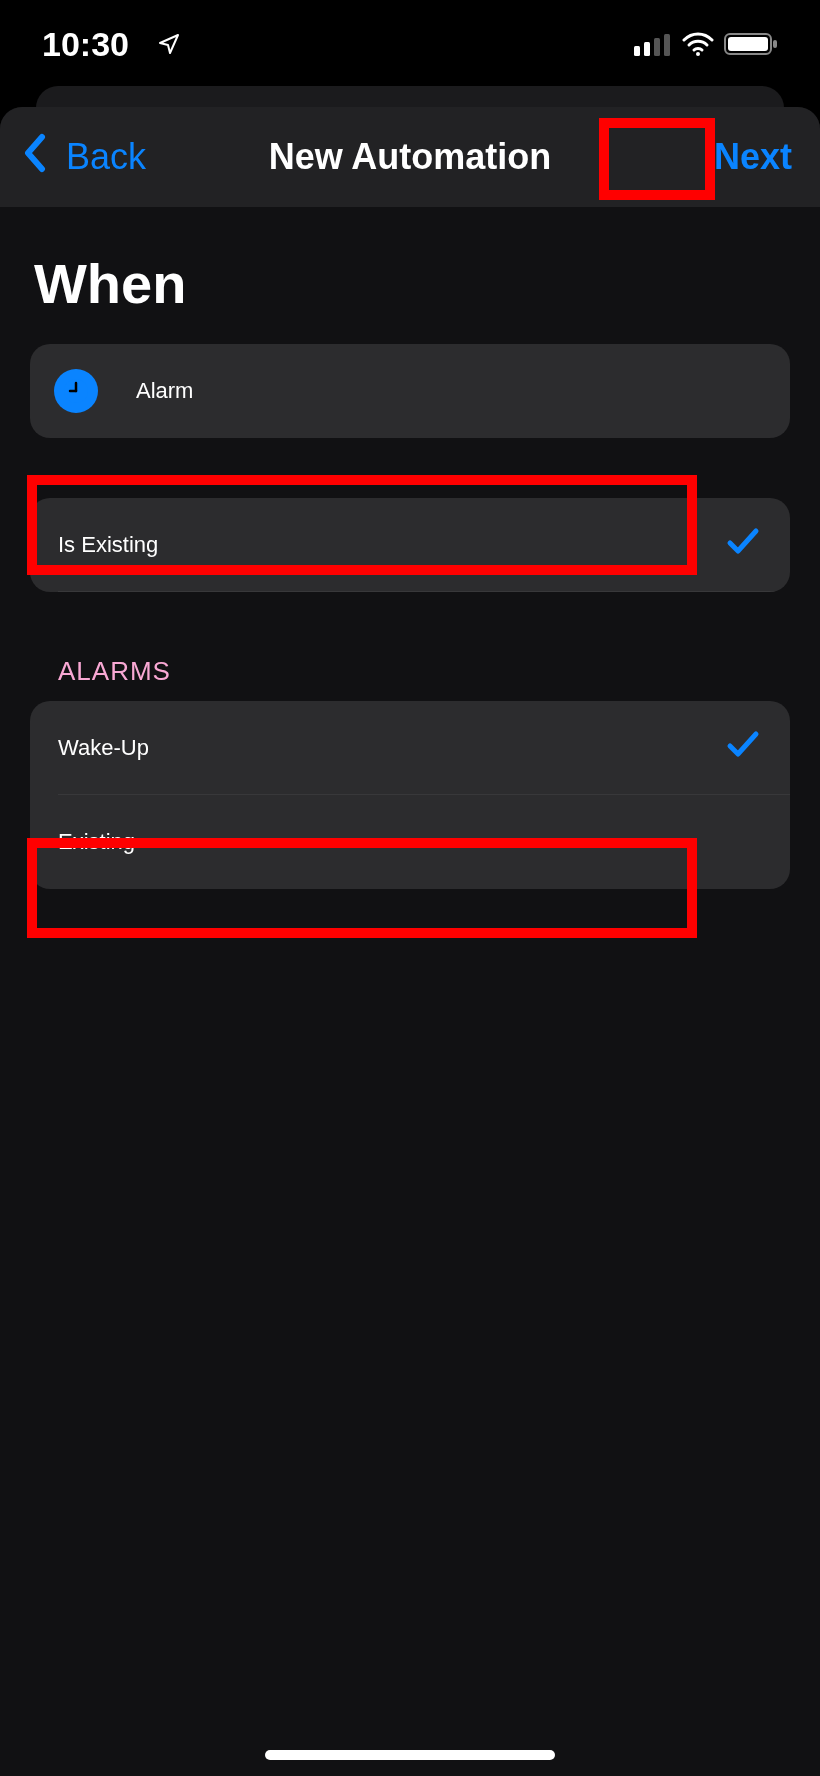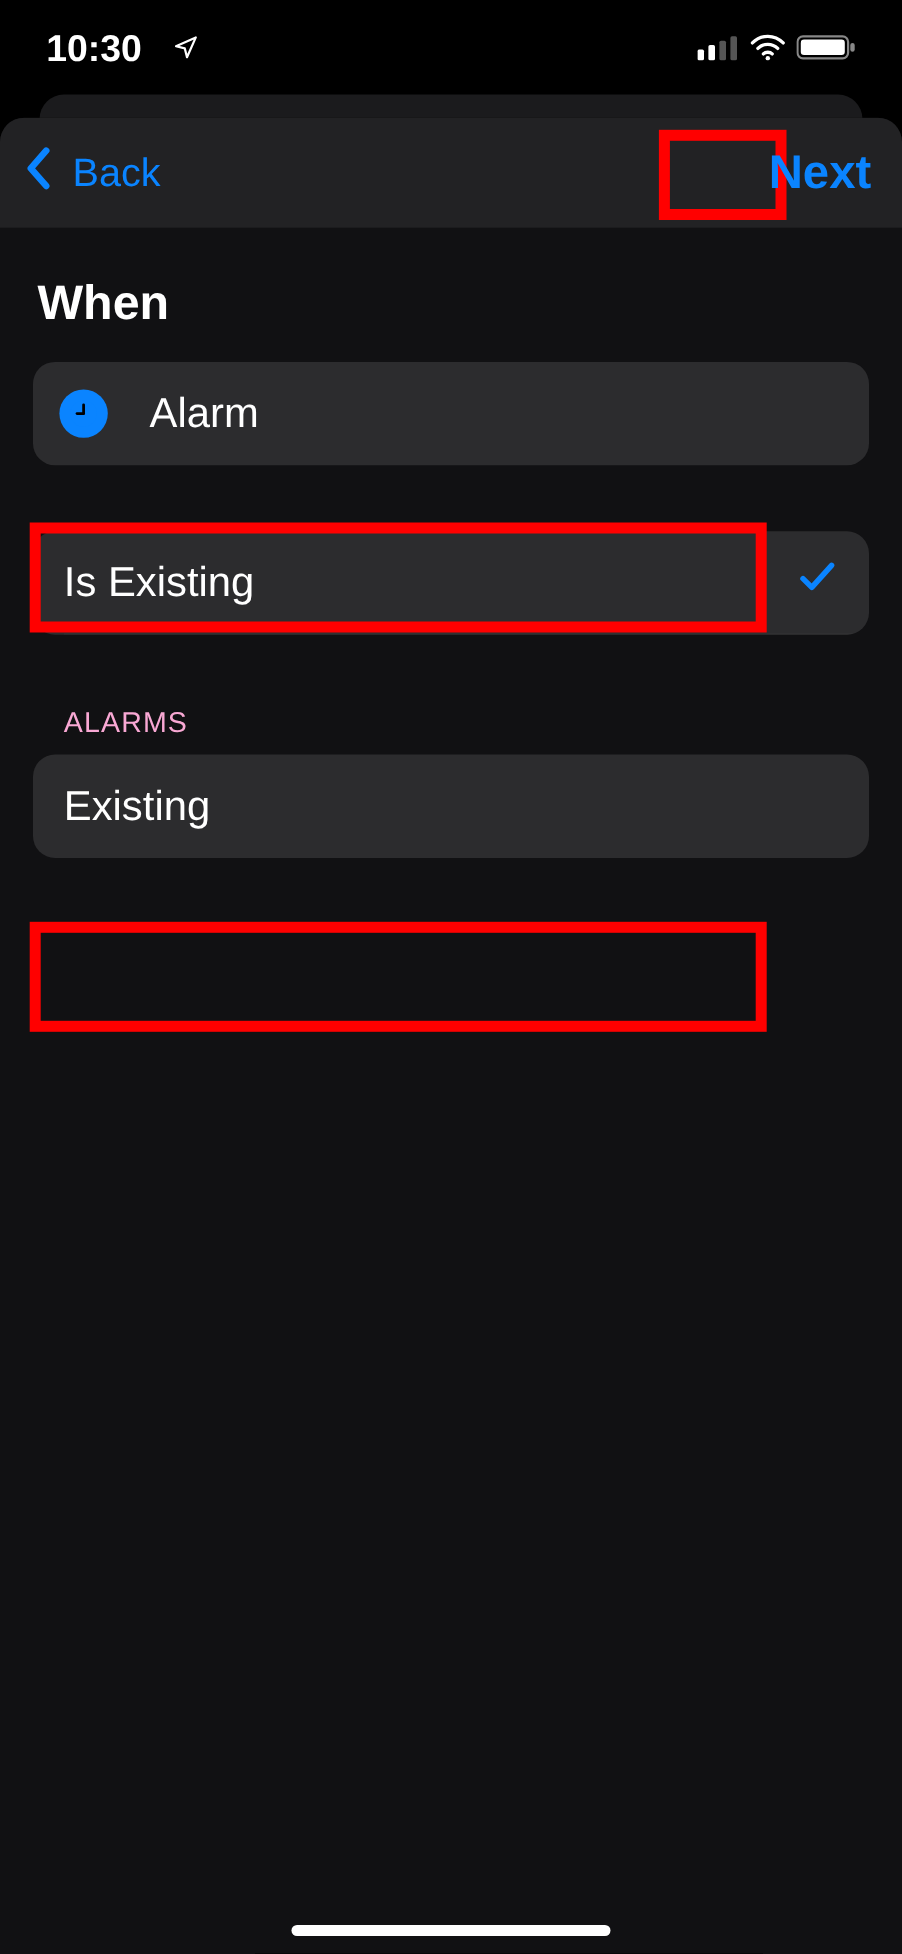--- a/index.html
+++ b/index.html
@@ -71,46 +71,46 @@
   .nav-back {
     display: flex;
     align-items: center;
     color: #0a84ff;
     font-size: 36px;
     gap: 18px;
     z-index: 2;
   }
   .nav-next {
     color: #0a84ff;
-    font-size: 43px;
+    font-size: 36px;
     font-weight: 600;
     z-index: 2;
     padding: 4px 6px;
   }
 
   
   .content {
     padding: 30px 30px 0 30px;
   }
   .section-title {
-    font-size: 44px;
+    font-size: 56px;
     font-weight: 700;
     margin: 14px 4px 28px 4px;
   }
   .card {
     background: #2c2c2e;
     border-radius: 20px;
     overflow: hidden;
   }
   .row {
     display: flex;
     align-items: center;
     min-height: 94px;
     padding: 0 28px;
-    font-size: 38px;
+    font-size: 22px;
     position: relative;
   }
   .row-sep::after {
     content: "";
     position: absolute;
     left: 28px; right: 0; bottom: 0;
     height: 1px;
     background: rgba(255,255,255,0.06);
   }
   .alarm-row {
@@ -202,20 +202,21 @@
 
   <div class="navbar">
     <div class="nav-back">
       <span>
         <svg width="26" height="40" viewBox="0 0 26 40">
           <polyline points="20,4 6,20 20,36" fill="none" stroke="#0a84ff" stroke-width="6" stroke-linecap="round" stroke-linejoin="round"></polyline>
         </svg>
       </span>
       <span>Back</span>
     </div>
+    <div class="nav-title">New Automation</div>
     <div class="nav-next">
       <span>Next</span>
     </div>
   </div>
 
   <div class="content">
 
     <div class="section-title">When</div>
 
     <div class="card">
@@ -240,20 +241,28 @@
           <svg width="38" height="38" viewBox="0 0 38 38">
             <polyline points="6,20 14,28 32,8" fill="none" stroke="#0a84ff" stroke-width="5" stroke-linecap="round" stroke-linejoin="round"></polyline>
           </svg>
         </span>
       </div>
     </div>
 
     <div class="group-header">ALARMS</div>
 
     <div class="card">
+      <div class="row row-sep">
+        <span>Wake-Up</span>
+        <span class="check">
+          <svg width="38" height="38" viewBox="0 0 38 38">
+            <polyline points="6,20 14,28 32,8" fill="none" stroke="#0a84ff" stroke-width="5" stroke-linecap="round" stroke-linejoin="round"></polyline>
+          </svg>
+        </span>
+      </div>
       <div class="row">
         <span>Existing</span>
       </div>
     </div>
 
   </div>
 </div>
 
 <div class="hl" style="left:599px; top:118px; width:116px; height:82px;"></div>
 <div class="hl" style="left:27px;  top:475px; width:670px; height:100px;"></div>

